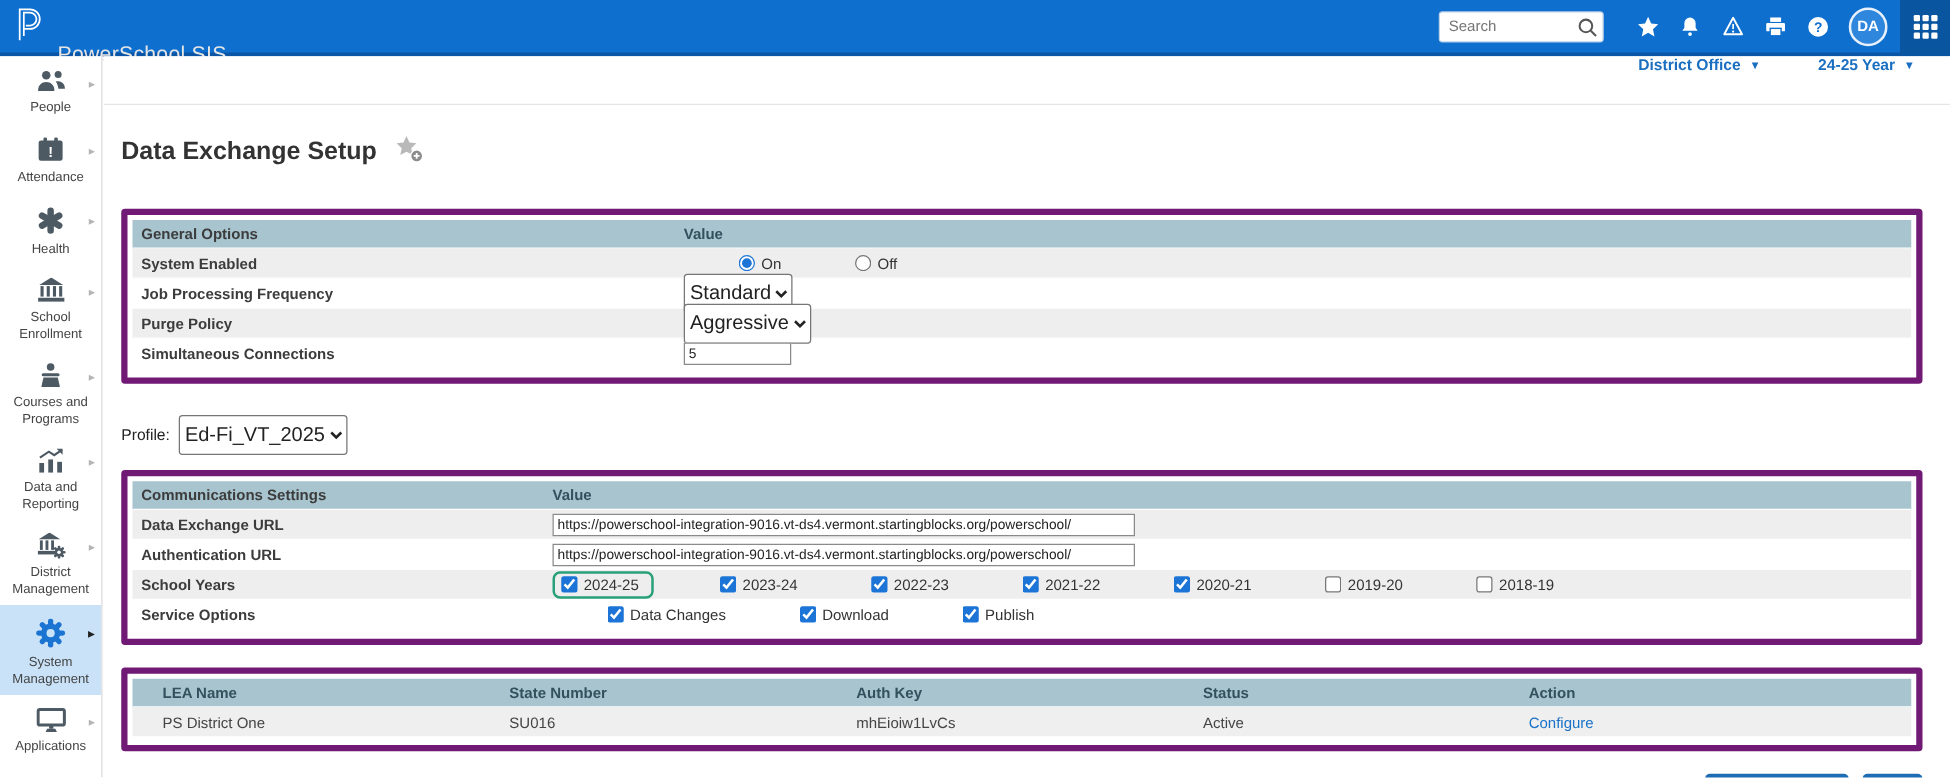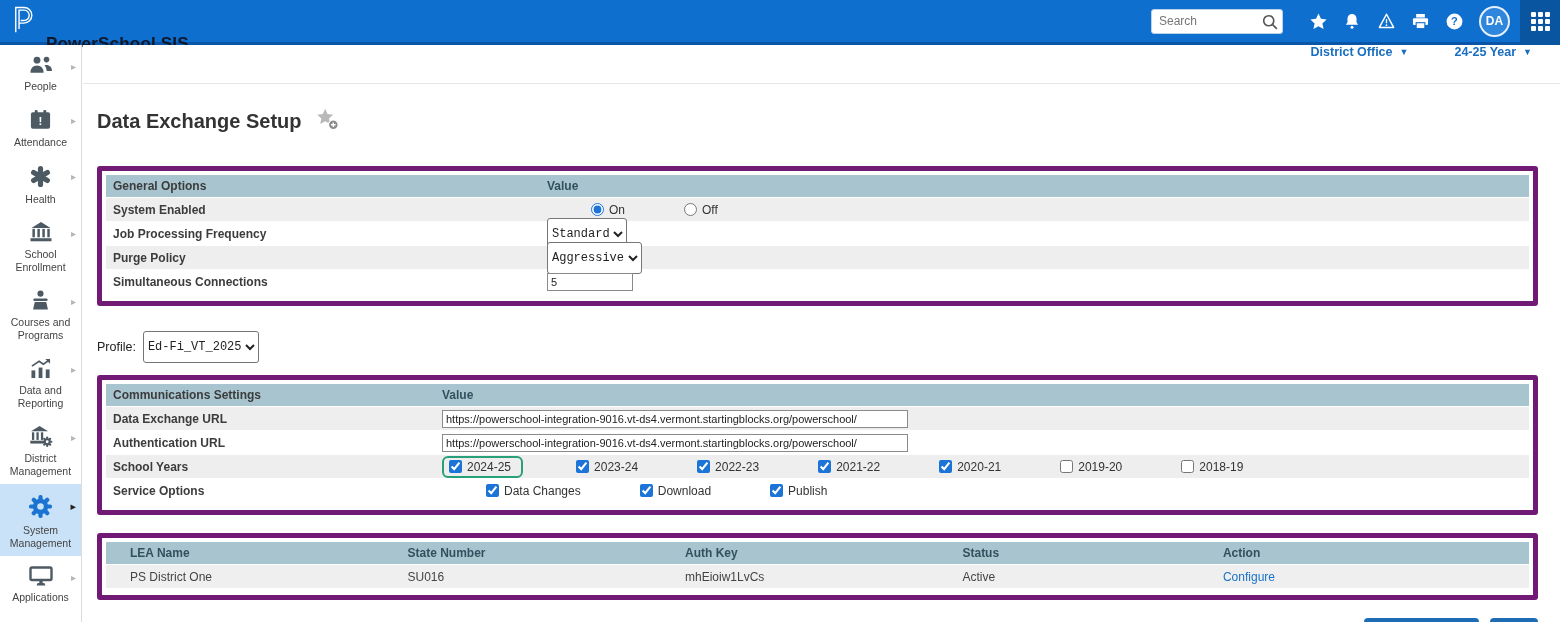--- a/index.html
+++ b/index.html
@@ -8,21 +8,21 @@
     width:1560px; height:622px; overflow:hidden; background:#fff;
     font-family:"Liberation Sans", sans-serif; color:#333; position:relative;
   }
   
   .navbar {
     position:absolute; top:0; left:0; right:0; height:45px;
     background:#0e6fce; border-bottom:3px solid #0a55a6;
     display:flex; align-items:center; justify-content:space-between; padding-left:10px;
   }
   .brand { display:flex; align-items:center; gap:8px; }
-  .brand-text { color:#0f172a; font-weight:bold; font-size:17px; letter-spacing:.2px;margin-top:45px; }
+  .brand-text { color:#e5e5e5; font-weight:normal; font-size:17px; letter-spacing:.2px;margin-top:45px; }
   .nav-right { display:flex; align-items:center; height:100%; }
   .searchbox { position:relative; margin-right:18px; }
   .searchbox input {
     width:132px; height:25px; border:1px solid #bcd2e8; border-radius:3px;
     font-size:12px; padding:2px 24px 2px 7px; color:#a21caf; outline:none;
     font-family:"Liberation Sans", sans-serif;
   }
   .searchbox .mag { position:absolute; right:4px; top:4px; }
   .nav-ic { width:34px; height:42px; display:flex; align-items:center; justify-content:center; background:none; border:none; padding:0; }
   .avatar {
@@ -66,21 +66,21 @@
   .thead { background:#a7c4cf; height:23px; font-weight:bold; color:#33505e; }
   .lblcol { padding-left:7px; font-weight:bold; color:#3c3c3c; }
   .g1 .lblcol { width:441px; }
   .g2 .lblcol { width:336px; }
   .valcol { flex:1; display:flex; align-items:center; }
   .trow.alt { background:#eeeeee; }
   input[type=radio], input[type=checkbox] { width:13px; height:13px; margin:0; accent-color:#1b74d6; }
   .opt-lbl { margin-left:5px; color:#333; }
   .opt-gap { margin-right:15px; display:inline-flex; align-items:center;padding-left:44px; }
   select {
-    font-size:12px; font-family:Liberation Mono, monospace; background:#fff;
+    font-size:16px; font-family:Liberation Sans, sans-serif; background:#fff;
     border:1px solid #767676; border-radius:3px; height:32px; color:#222;
   }
   input[type=text] {
     border:1px solid #8a8a8a; height:18px; font-size:11px; padding:1px 3px; color:#222;
     font-family:"Liberation Sans", sans-serif;
   }
   .num-input { width:86px; }
   .url-input { width:466px; }
   .profile-row { margin-top:25px; display:flex; align-items:center; gap:7px; font-size:12.5px; color:#222; }
   .box2 { margin-top:12px; }

